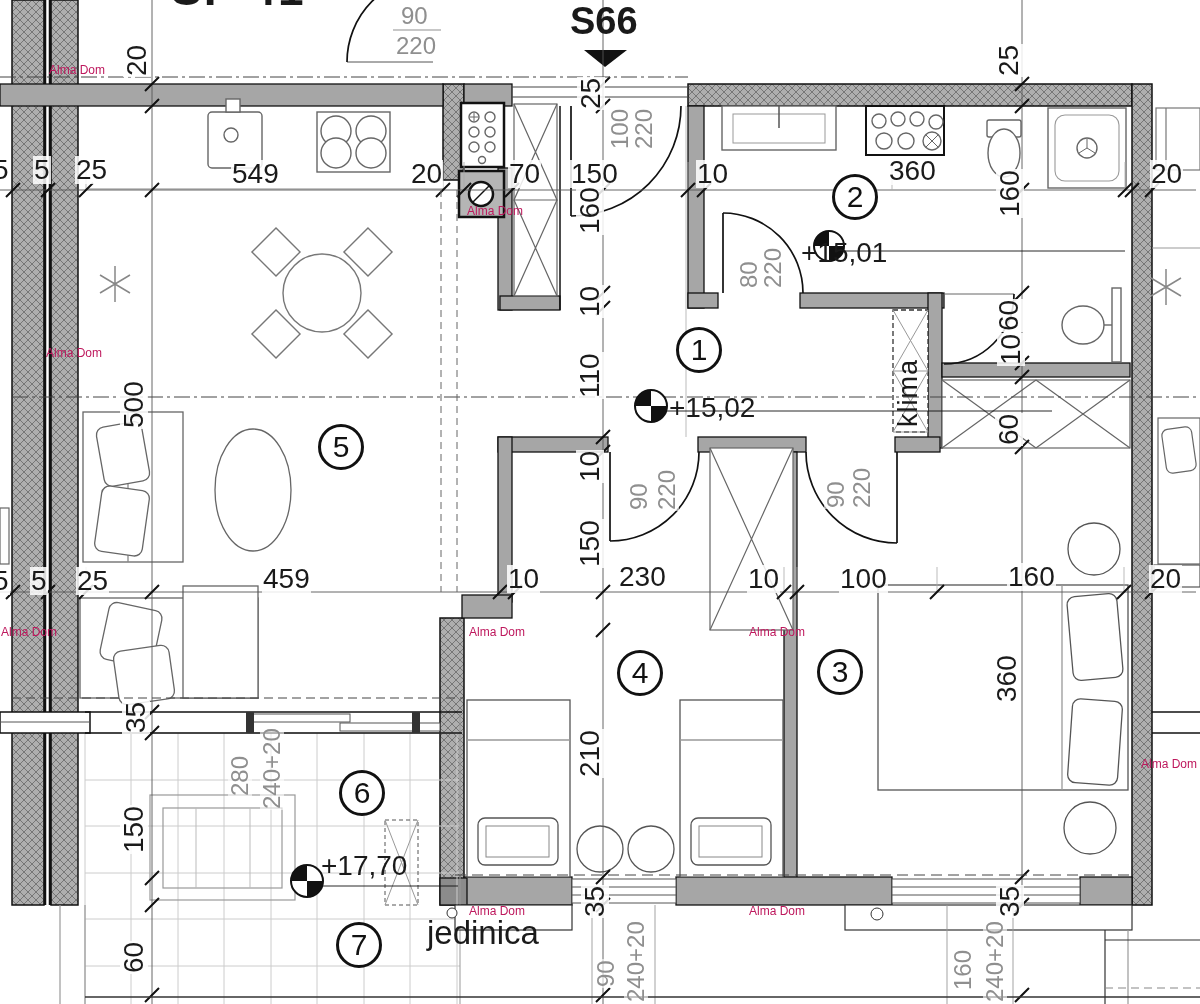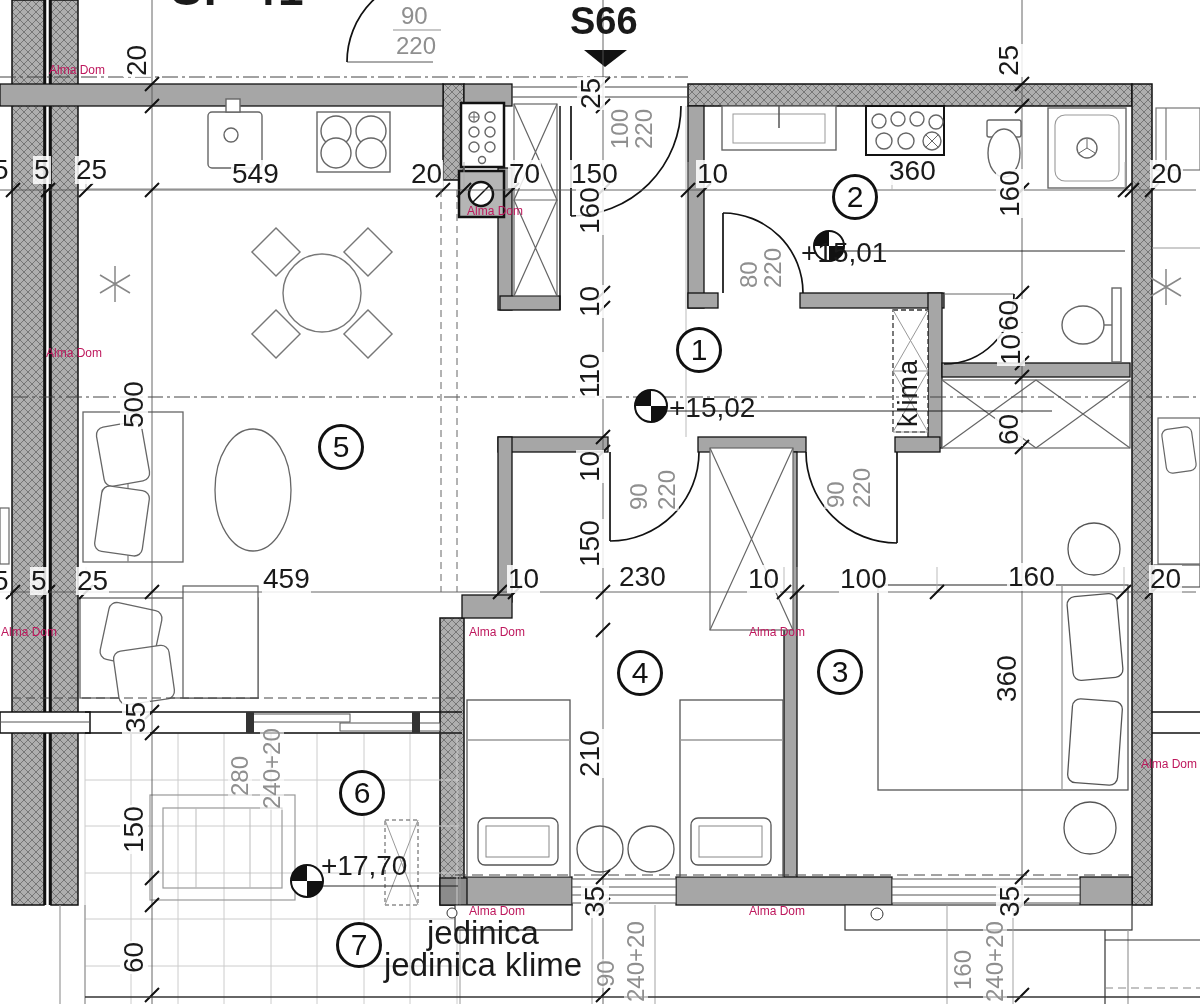--- a/index.html
+++ b/index.html
@@ -288,21 +288,20 @@
     <rect x="0" y="508" width="9" height="56" stroke="#666"></rect>
     <line x1="60" y1="905" x2="60" y2="1004" stroke="#999"></line>
     <line x1="85" y1="905" x2="85" y2="1004" stroke="#999"></line>
   </g>
 
   <line x1="85" y1="997" x2="1200" y2="997" stroke="#333" stroke-width="1.5"></line>
 </svg>
 <div class="lbl big" style="left: 569px; top: 2px;">S66</div>
     <div class="lbl hdr" style="left: 170px; top: -34px;">SP 41</div>
     <div class="lbl t" style="left: 426px; top: 916px;">jedinica</div>
-    <div class="lbl t" style="left: 383px; top: 948px;">jedinica klime</div>
     <div class="lbl klima rot" style="left: 895px; top: 428px;">klima</div>
     <div class="lbl d" style="left: 231px; top: 160px;">549</div>
     <div class="lbl d" style="left: 410px; top: 160px;">20</div>
     <div class="lbl d" style="left: 508px; top: 160px;">70</div>
     <div class="lbl d" style="left: 570px; top: 160px;">150</div>
     <div class="lbl d" style="left: 696px; top: 160px;">10</div>
     <div class="lbl d" style="left: 888px; top: 157px;">360</div>
     <div class="lbl d" style="left: 1150px; top: 160px;">20</div>
     <div class="lbl d" style="left: -8px; top: 156px;">5</div>
     <div class="lbl d" style="left: 33px; top: 156px;">5</div>

